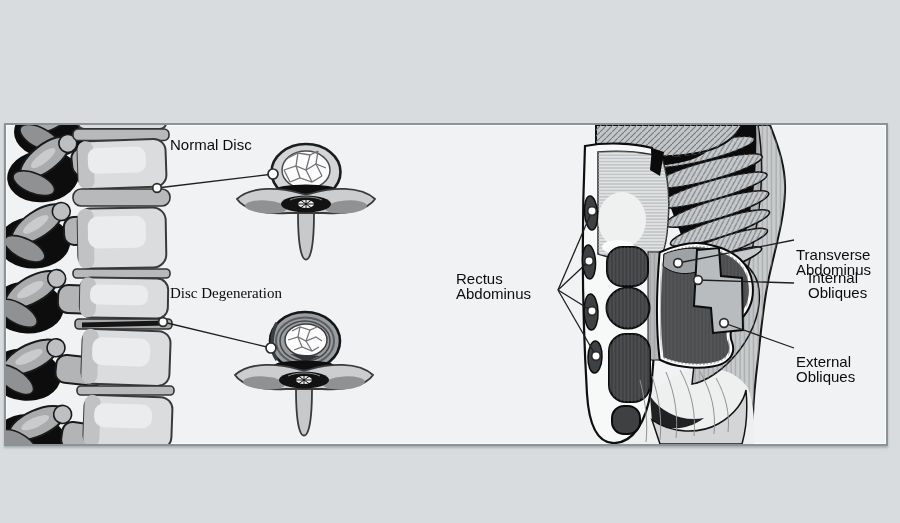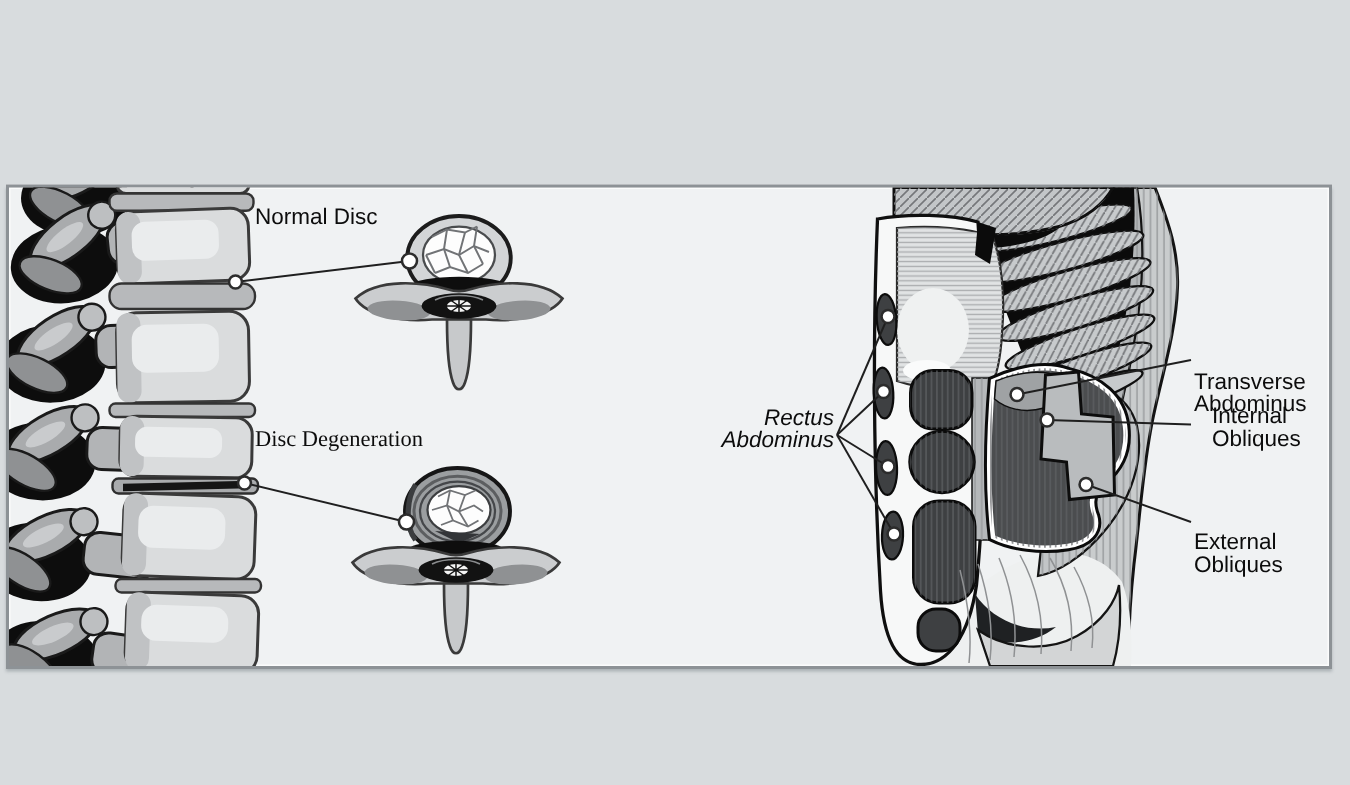--- a/index.html
+++ b/index.html
@@ -17,21 +17,21 @@
     box-shadow:inset 1px 1px 0 #fbfcfc, inset -1px -1px 0 #fbfcfc, 0 2px 2px rgba(90,100,106,.35);
   }
   svg.canvas{position:absolute;left:0;top:0;width:900px;height:523px;pointer-events:none;}
   .lbl{
     position:absolute;z-index:5;
     font-size:15px;line-height:15px;color:#0c0c0c;
     white-space:pre-line;letter-spacing:0;
   }
   .lbl-normal{left:170px;top:137px;}
   .lbl-degen{left:170px;top:286px;font-family:Liberation Serif, serif;}
-  .lbl-rectus{left:456px;top:271px;width:100px;text-align:right;font-style:italic;}
+  .lbl-rectus{left:456px;top:271px;width:100px;}
   .lbl-transverse{left:796px;top:225px;margin-top:22px;}
   .lbl-internal{left:796px;top:270px;margin-left:12px;}
   .lbl-external{left:796px;top:354px;}
 </style>
 </head>
 <body>
 
 <div class="stage">
 
   <div class="panel"></div>

